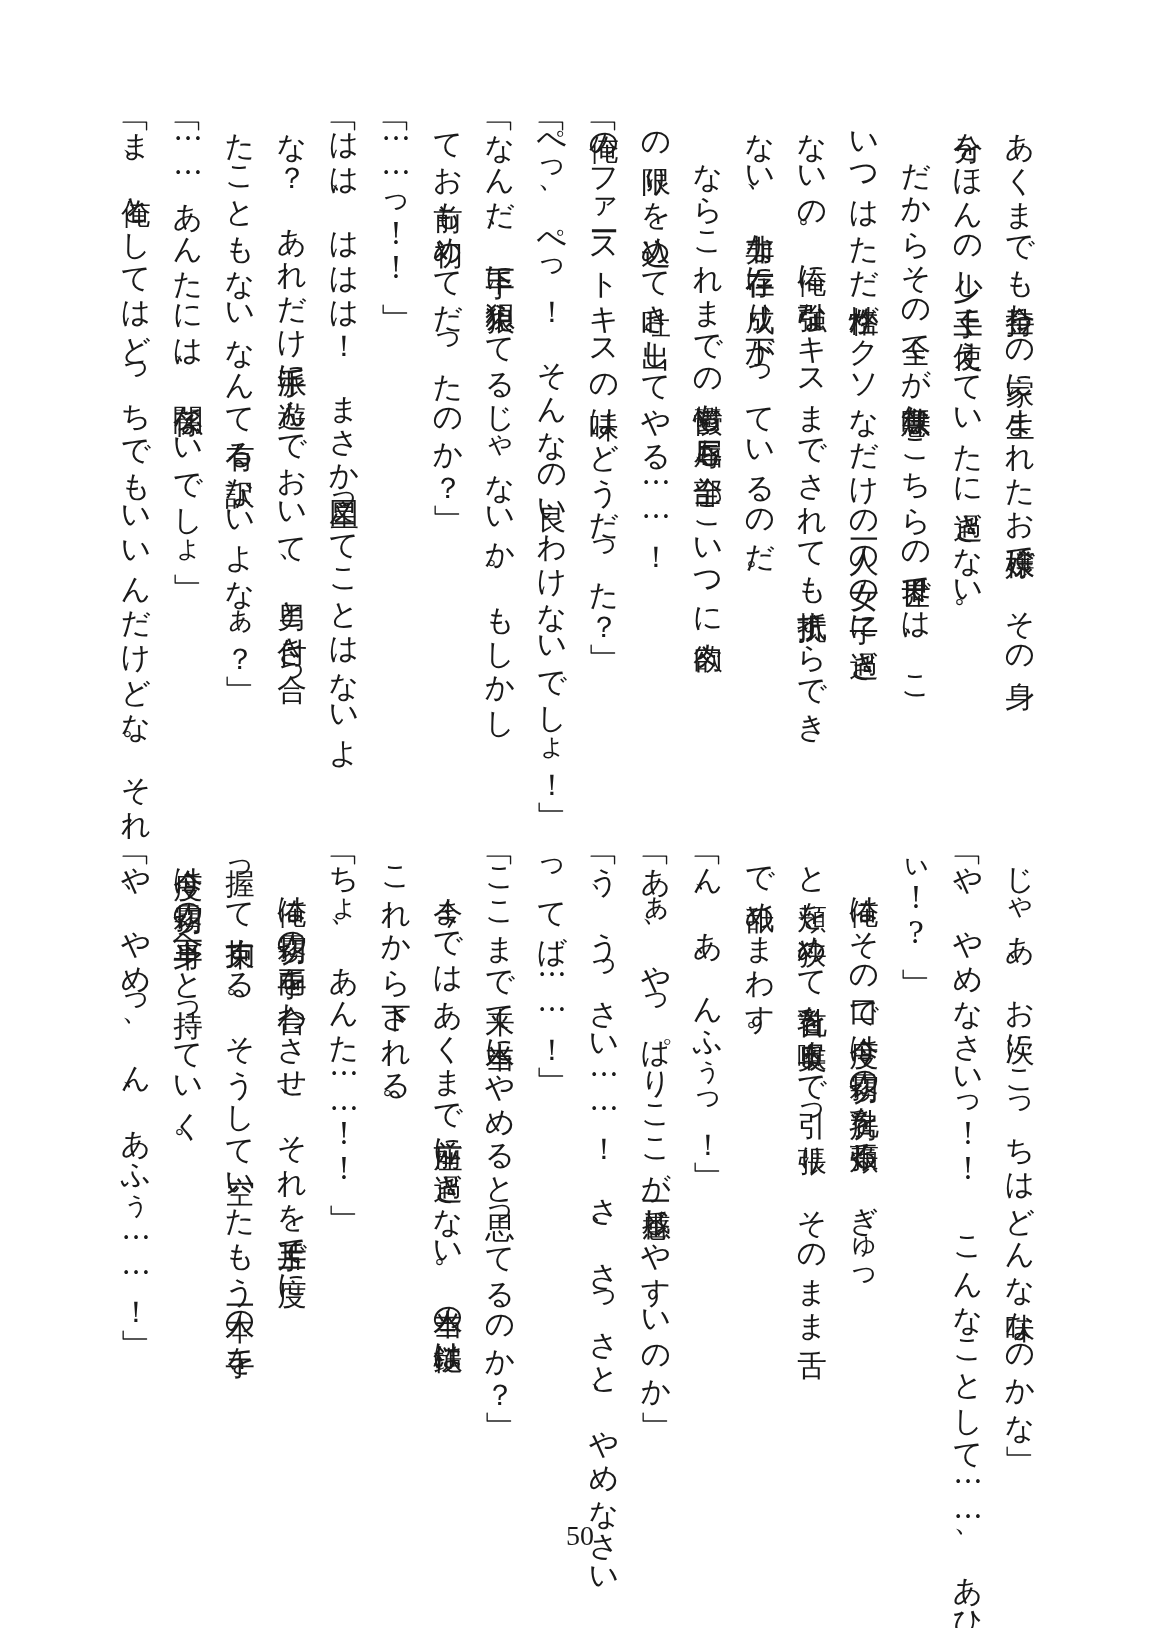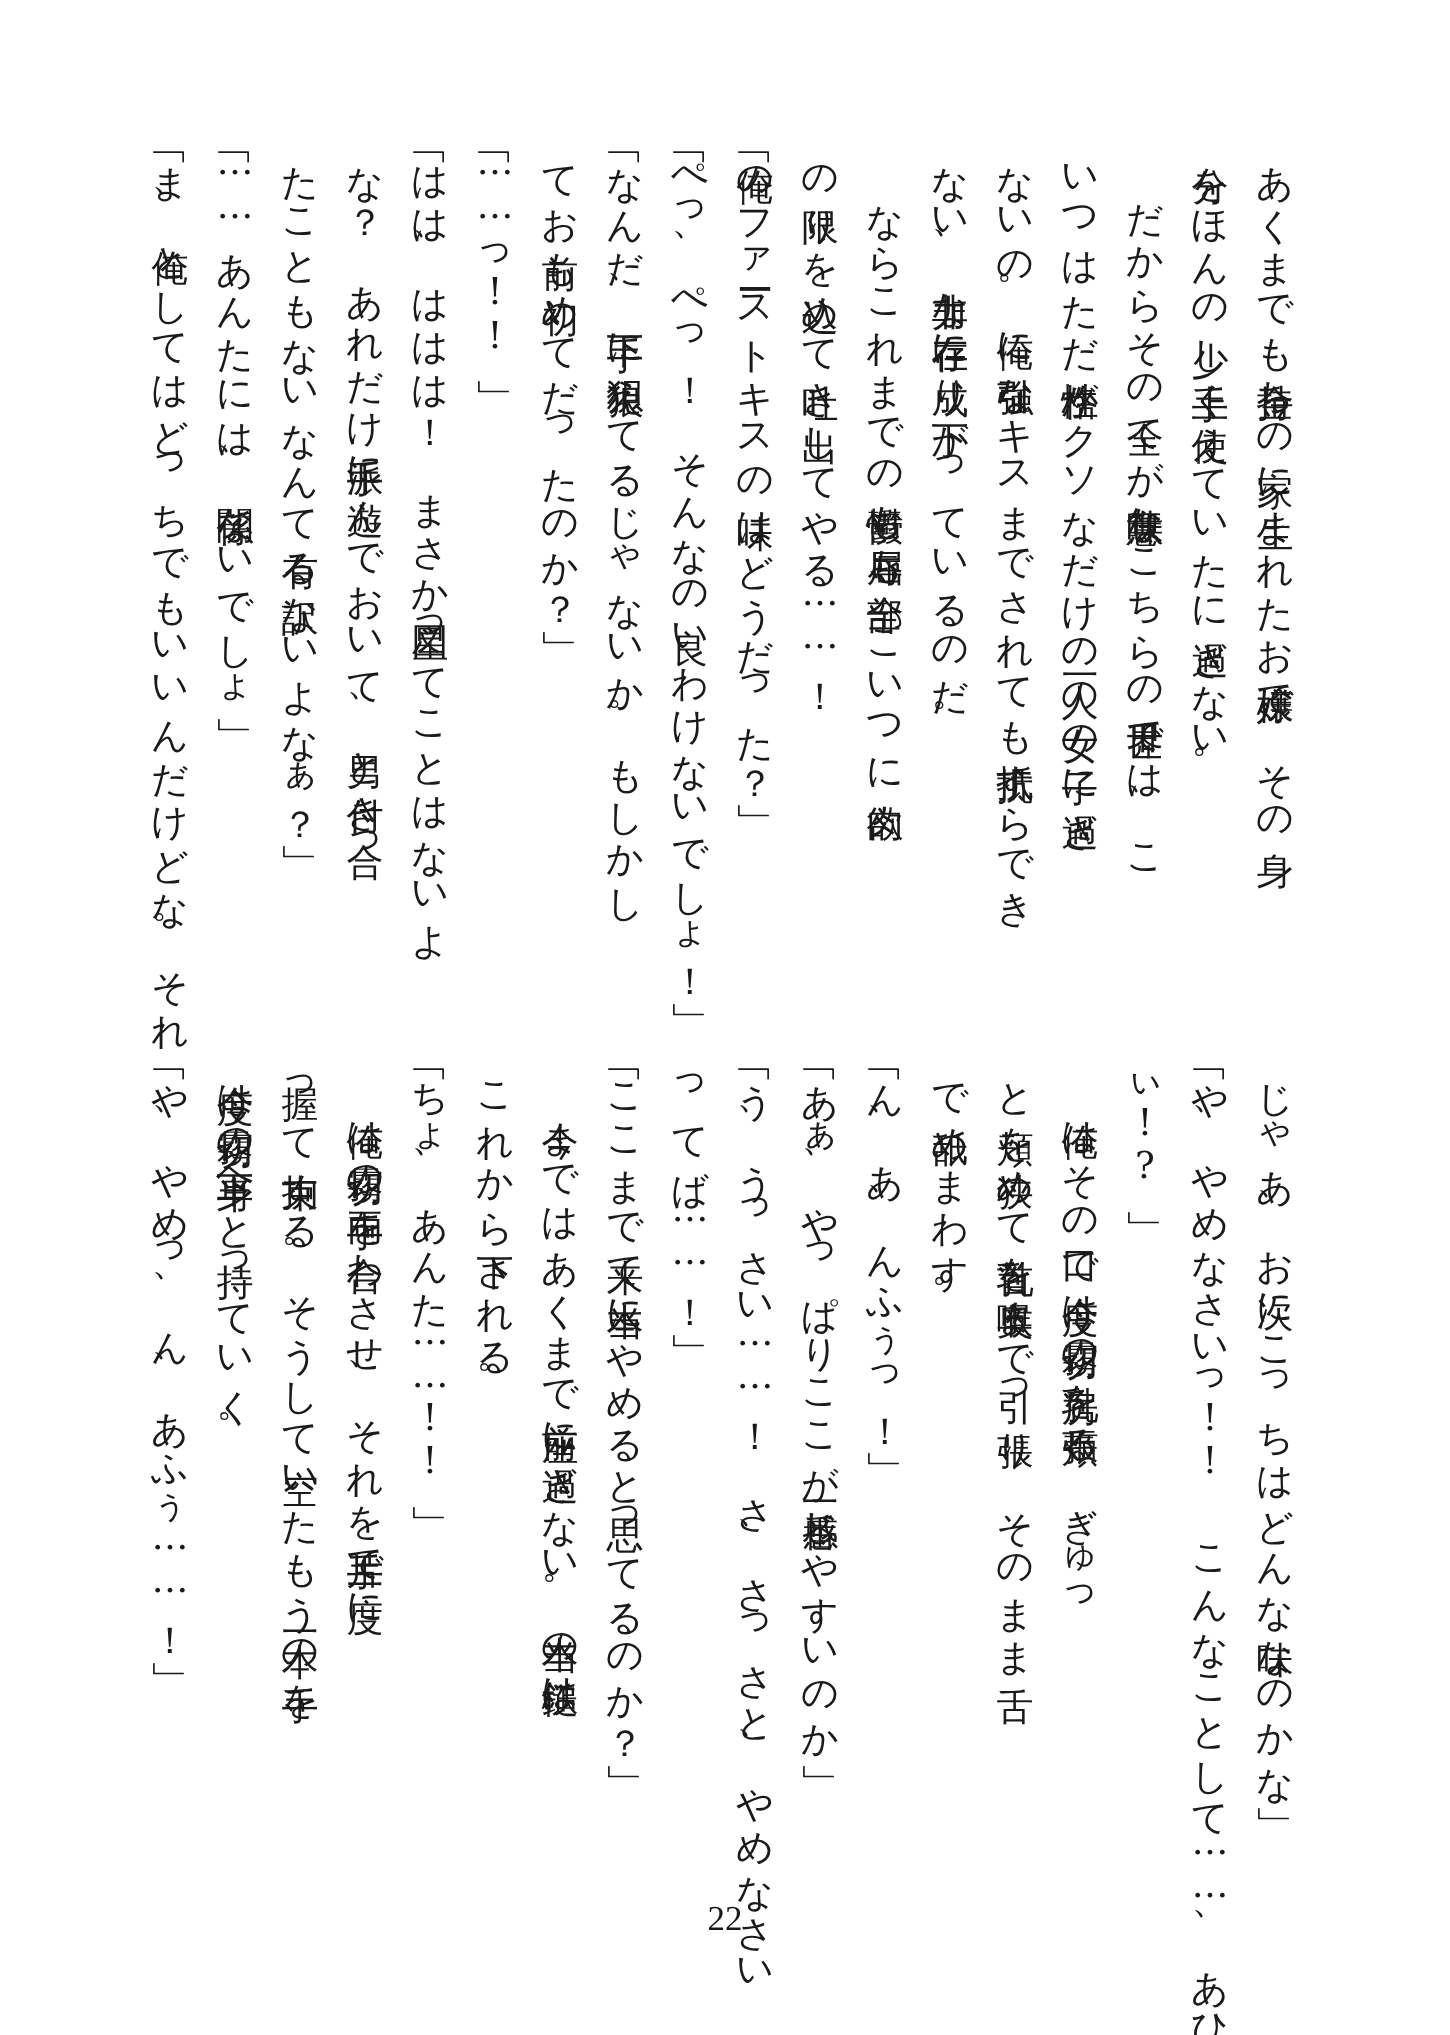--- a/index.html
+++ b/index.html
@@ -67,14 +67,14 @@
     <div class="col" style="left:340px">「ここまで来て本当にやめると思ってるのか？」</div>
     <div class="col" style="left:288px">　今まではあくまで前座に過ぎない。本当の鉄槌は</div>
     <div class="col" style="left:236px">これから下される。</div>
     <div class="col" style="left:184px">「ちょ、あんた……!!」</div>
     <div class="col" style="left:132px">　俺は霧切の両手を合わさせ、それを片手で一度に</div>
     <div class="col" style="left:80px">握って拘束する。そうして空いたもう一本の手を、</div>
     <div class="col" style="left:28px">今度は霧切の下半身へと持っていく。</div>
     <div class="col" style="left:-24px">「や、やめっ、ん、あふぅ……！」</div>
   </div>
 
-  <div class="page-number">22</div>
+  <div class="page-number">50</div>
 </div>
 
 </body></html>

